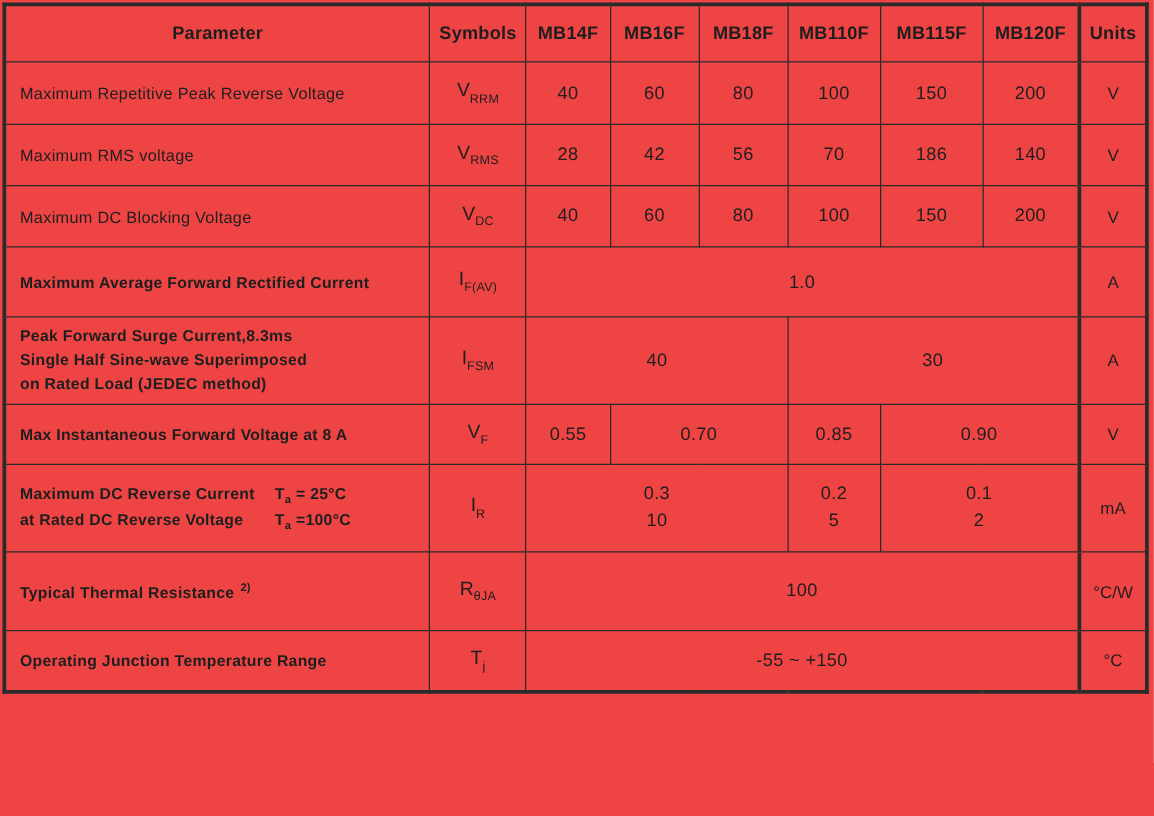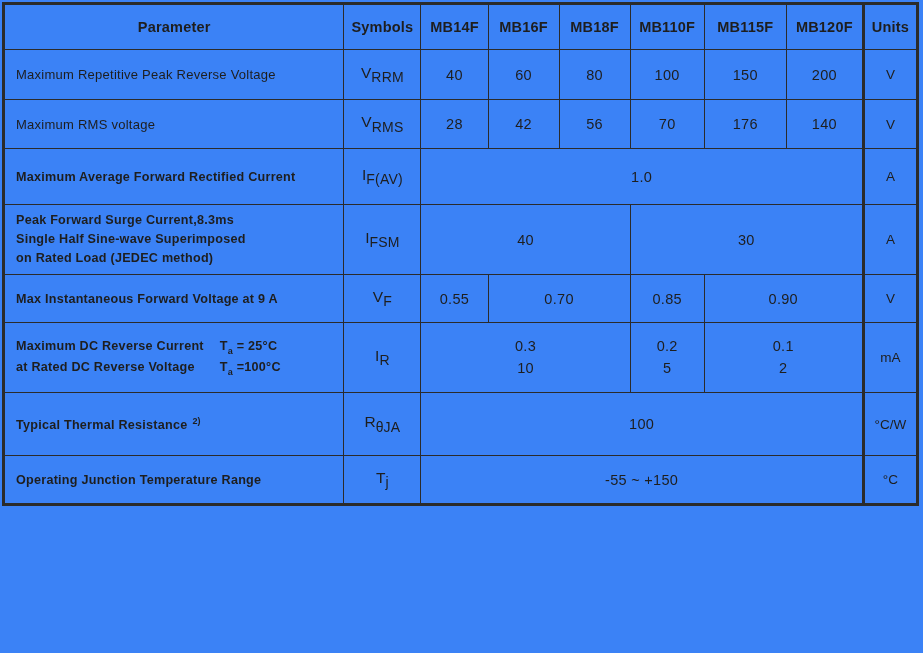--- a/index.html
+++ b/index.html
@@ -1,41 +1,41 @@
 <!DOCTYPE html>
 <html><head>
 <meta charset="utf-8">
 <style>
   html,body{margin:0;padding:0;}
   body{
     width:923px;height:653px;overflow:hidden;background:#ffffff;
     font-family:"Liberation Sans", sans-serif;color:#1e1e1e;
     -webkit-font-smoothing:antialiased;
   }
-  .sheet{position:absolute;left:0;top:0;width:923px;height:653px;background:#3b82f6;}
+  .sheet{position:absolute;left:0;top:0;width:923px;height:653px;background:#ef4444;}
   table.ratings{
     border-collapse:collapse;table-layout:fixed;
     width:917px;margin:2px;
     border:3px solid #2b2b2b;
   }
   th,td{
     border:1.5px solid #2b2b2b;
     padding:0;vertical-align:middle;
     overflow:hidden;
   }
   th{
     font-size:14.5px;font-weight:bold;text-align:center;letter-spacing:0.2px;
   }
   td.param{
     text-align:left;padding-left:11px;padding-right:4px;
     font-size:13px;letter-spacing:0.25px;
   }
   td.param.sm{font-size:12.6px;font-weight:bold;}
   td.sym{text-align:center;font-size:15.5px;}
-  td.sym sub{font-size:14px;letter-spacing:0.2px;margin-top:16px;}
+  td.sym sub{font-size:10px;letter-spacing:0.2px;margin-top:16px;}
   td.val{text-align:center;font-size:14.5px;letter-spacing:0.3px;}
   td.unit{text-align:center;font-size:13.5px;border-left-width:3px;}
   .pline{display:block;line-height:1.52;}
   .vline{display:block;line-height:1.5;}
   .ir-grid{
     display:grid;grid-template-columns:auto auto;
     justify-content:start;column-gap:16px;row-gap:4px;align-items:baseline;
   }
   .ir-grid .cond sub{font-size:9px;}
   sup.fn{font-size:9px;vertical-align:super;margin-left:5px;letter-spacing:0;}
@@ -83,25 +83,36 @@
         <td class="unit">V</td>
       </tr>
 
       <tr style="height:49px">
         <td class="param">Maximum RMS voltage</td>
         <td class="sym"><span>V</span><sub>RMS</sub></td>
         <td class="val">28</td>
         <td class="val">42</td>
         <td class="val">56</td>
         <td class="val">70</td>
-        <td class="val">176</td>
+        <td class="val">186</td>
         <td class="val">140</td>
         <td class="unit">V</td>
       </tr>
 
+      <tr style="height:49px">
+        <td class="param">Maximum DC Blocking Voltage</td>
+        <td class="sym"><span>V</span><sub>DC</sub></td>
+        <td class="val">40</td>
+        <td class="val">60</td>
+        <td class="val">80</td>
+        <td class="val">100</td>
+        <td class="val">150</td>
+        <td class="val">200</td>
+        <td class="unit">V</td>
+      </tr>
 
       <tr style="height:56px">
         <td class="param sm">Maximum Average Forward Rectified Current</td>
         <td class="sym"><span>I</span><sub>F(AV)</sub></td>
         <td class="val" colspan="6">1.0</td>
         <td class="unit">A</td>
       </tr>
 
       <tr style="height:70px">
         <td class="param sm">
@@ -109,21 +120,21 @@
           <span class="pline">Single Half Sine-wave Superimposed</span>
           <span class="pline">on Rated Load (JEDEC method)</span>
         </td>
         <td class="sym"><span>I</span><sub>FSM</sub></td>
         <td class="val" colspan="3">40</td>
         <td class="val" colspan="3">30</td>
         <td class="unit">A</td>
       </tr>
 
       <tr style="height:48px">
-        <td class="param sm">Max Instantaneous Forward Voltage at 9 A</td>
+        <td class="param sm">Max Instantaneous Forward Voltage at 8 A</td>
         <td class="sym"><span>V</span><sub>F</sub></td>
         <td class="val">0.55</td>
         <td class="val" colspan="2">0.70</td>
         <td class="val">0.85</td>
         <td class="val" colspan="2">0.90</td>
         <td class="unit">V</td>
       </tr>
 
       <tr style="height:70px">
         <td class="param sm">

